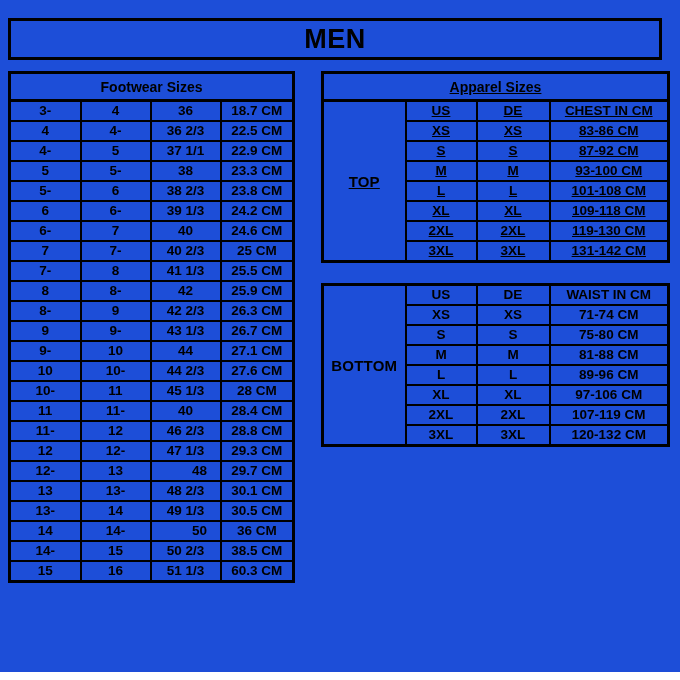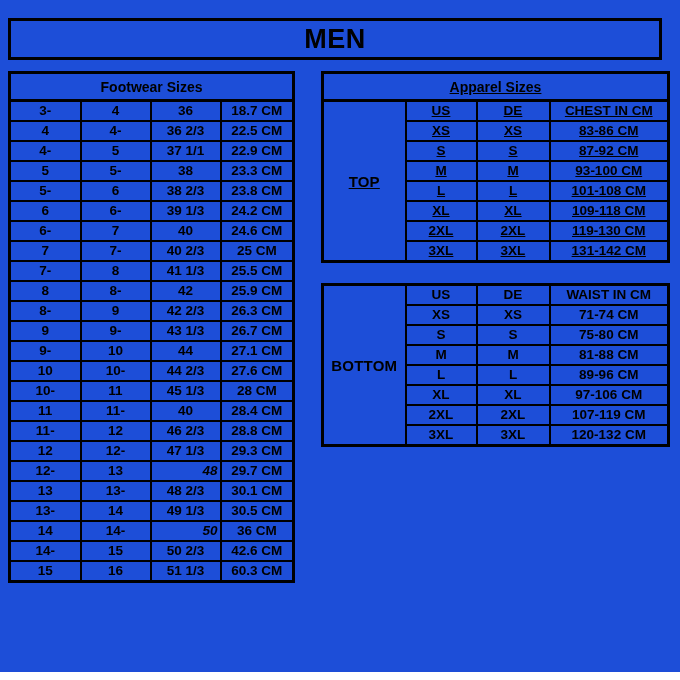--- a/index.html
+++ b/index.html
@@ -42,21 +42,21 @@
     padding: 1px 2px;
     white-space: nowrap;
     overflow: hidden;
   }
   .tbl .title-row td {
     height: 23px;
     font-size: 14px;
     border-bottom: 3px solid #000000;
   }
   .tbl .label-cell { font-size: 15px; letter-spacing: 0.2px; }
-  .tbl td.al { text-align: right; padding-left: 30px; font-style: italic; }
+  .tbl td.al { text-align: center; padding-left: 30px; }
   #footwear-table { left: 8px;   top: 71px;  width: 284px; }
   #apparel-top    { left: 321px; top: 71px;  width: 346px; text-decoration: underline; }
   #apparel-bottom { left: 321px; top: 283px; width: 346px; }
 </style>
 </head>
 <body>
 
 <div class="page">
 
   <div class="men-box">MEN</div>
@@ -201,21 +201,21 @@
         <tr>
           <td>14</td>
           <td>14-</td>
           <td class="al">50</td>
           <td>36 CM</td>
         </tr>
         <tr>
           <td>14-</td>
           <td>15</td>
           <td>50 2/3</td>
-          <td>42.6 CM</td>
+          <td>38.5 CM</td>
         </tr>
         <tr>
           <td>15</td>
           <td>16</td>
           <td>51 1/3</td>
           <td>60.3 CM</td>
         </tr>
       </tbody>
   </table>
 

